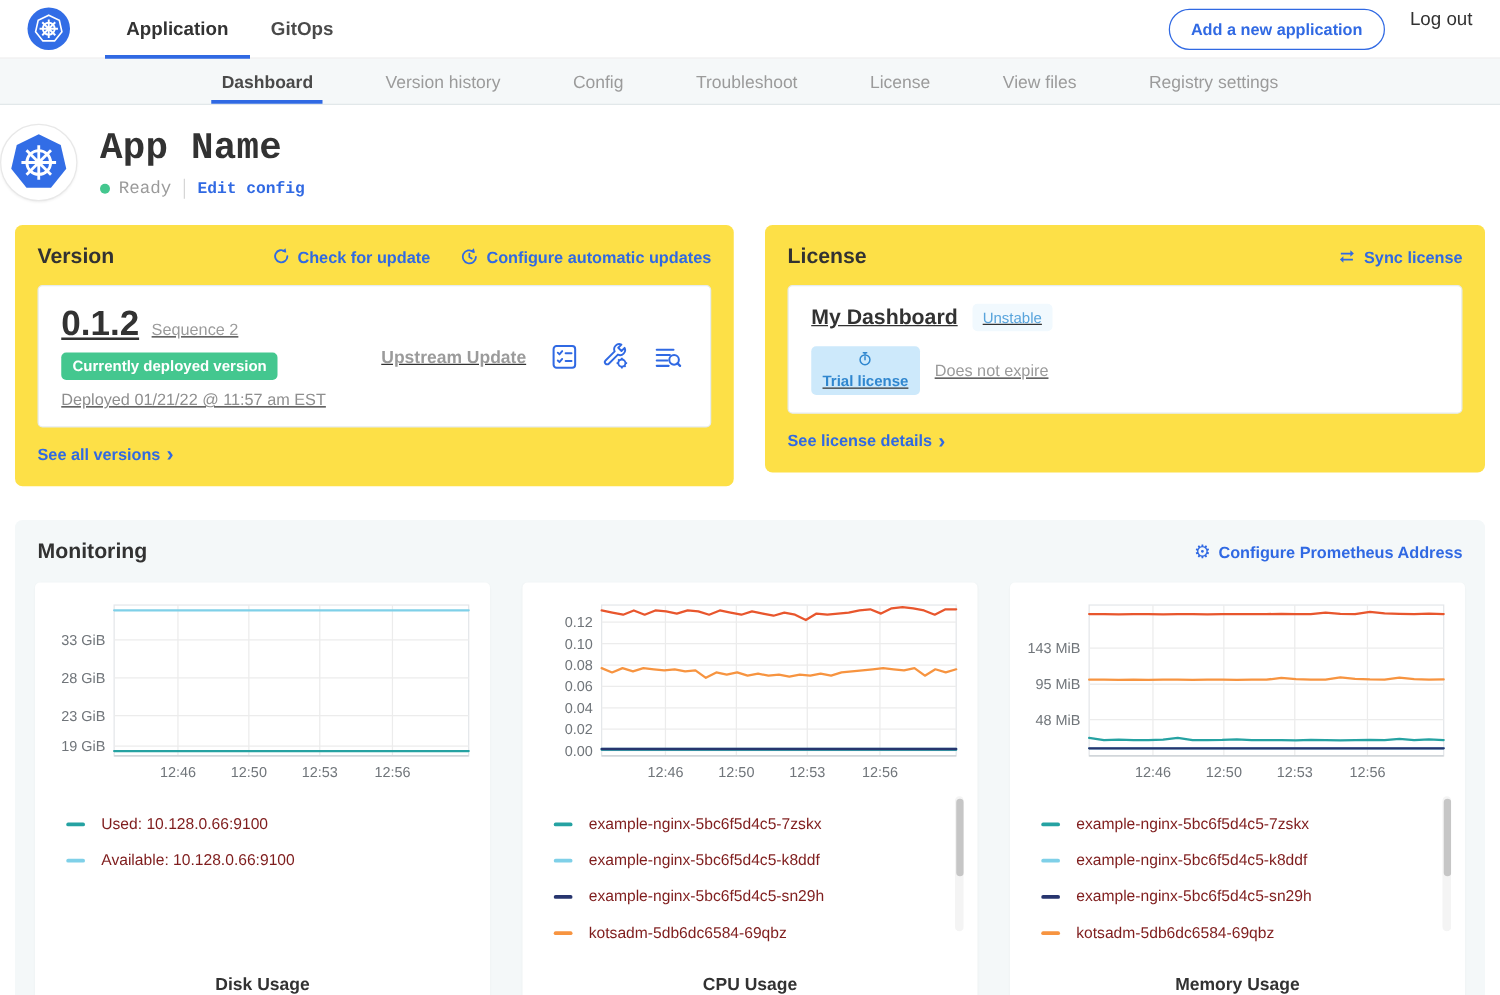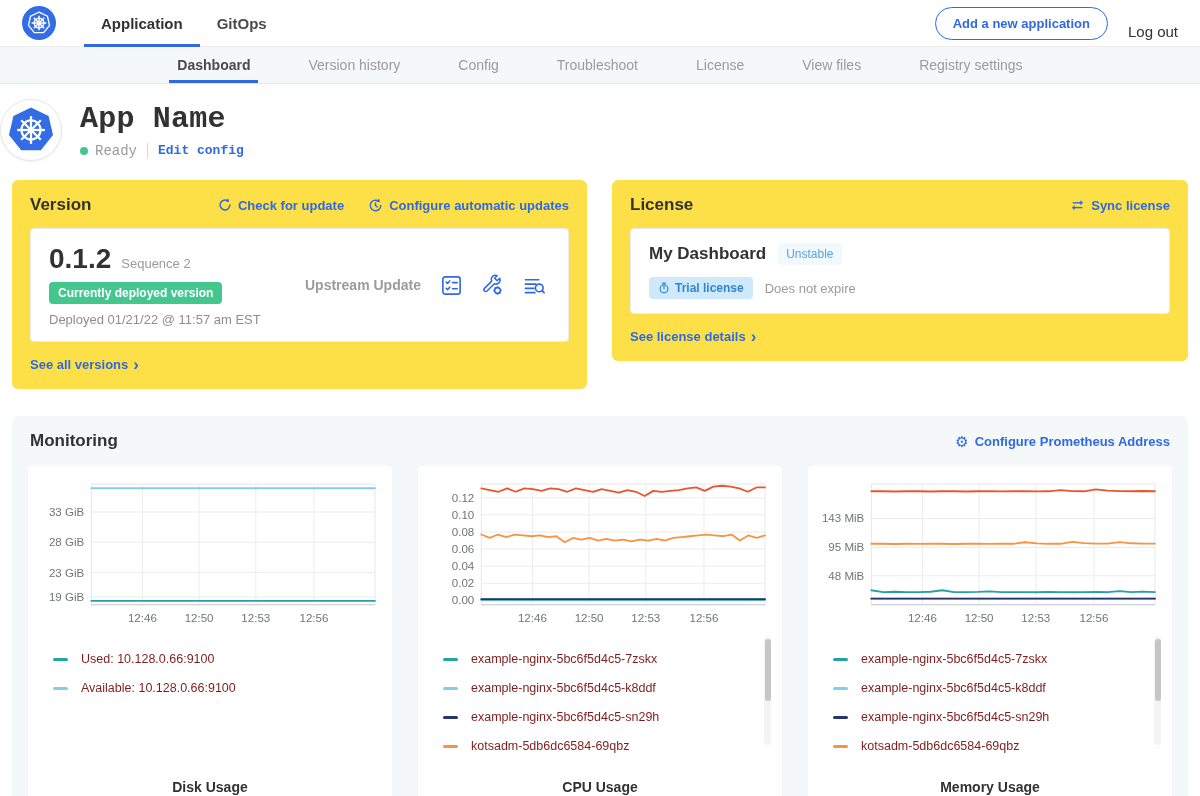--- a/index.html
+++ b/index.html
@@ -6,21 +6,21 @@
   html,body { width:1200px; height:796px; background:#ffffff; overflow:hidden;
     font-family:"Liberation Sans","DejaVu Sans",sans-serif; color:#323232; }
 
   
   .topnav { height:47px; display:flex; align-items:center; border-bottom:1px solid #ebebeb; padding:0 20px 0 22px; background:#fff; }
   .k8s-disc { width:34px; height:34px; border-radius:50%; background:#326de6; display:flex; align-items:center; justify-content:center; margin-right:28px; flex:0 0 auto; }
   .topnav-tabs { display:flex; height:100%; }
   .top-tab { position:relative; display:flex; align-items:center; padding:14px 17px; font-size:15px; font-weight:bold; color:#323232; cursor:pointer; }
   .top-tab.inactive { color:#4a4a4a; font-weight:bold; }
   .top-tab.active::after { content:""; position:absolute; left:0; right:0; bottom:-1px; height:3px; background:#3069e3; }
-  .topnav-right { margin-left:auto; display:flex; align-items:flex-end; gap:20px; }
+  .topnav-right { margin-left:auto; display:flex; align-items:flex-start; gap:20px; }
   .add-app-btn { border:1px solid #3069e3; color:#3069e3; background:#fff; border-radius:17px; padding:8px 17px; font-size:13px; font-weight:bold; cursor:pointer; font-family:inherit; }
   .logout { font-size:15px; color:#323232; cursor:pointer; padding-right:2px; }
 
   
   .subnav { height:37px; background:#f5f8f9; border-bottom:1px solid #e2e8ea; display:flex; justify-content:center; gap:54px; }
   .sub-tab { position:relative; display:flex; align-items:center; font-size:14px; color:#9b9b9b; cursor:pointer; padding:0 2px; }
   .sub-tab.active { color:#4a4a4a; font-weight:bold; }
   .sub-tab.active::after { content:""; position:absolute; left:-6px; right:-6px; bottom:0; height:3px; background:#3069e3; }
 
   
@@ -34,38 +34,38 @@
   .link { color:#3069e3; font-weight:bold; font-size:13px; cursor:pointer; text-decoration:none; display:inline-flex; align-items:center; gap:6px; }
 
   
   .cards-row { display:flex; gap:25px; padding:5px 12px 0 12px; align-items:flex-start; }
   .panel { background:#fde047; border-radius:6px; padding:15px 18px 16px 18px; }
   .panel-hd { display:flex; align-items:center; }
   .panel-title { font-size:17px; font-weight:bold; }
   .panel-links { margin-left:auto; display:flex; gap:24px; }
   .version-panel { width:575px; }
   .license-panel { flex:1; }
-  .white-box { background:#fff; border:1px solid #e6ecef; border-radius:4px; margin-top:13px; padding:14px 18px; }
+  .white-box { background:#fff; border:1px solid #e6ecef; border-radius:4px; margin-top:13px; padding:14px 18px;text-decoration:underline; }
   .version-box { display:flex; align-items:center; }
   .ver-left { min-width:230px; }
   .ver-line1 { display:flex; align-items:baseline; gap:10px; }
   .ver-num { font-size:28px; font-weight:bold; }
   .ver-seq { font-size:13px; color:#9b9b9b; }
   .badge-green { display:inline-block; margin-top:7px; background:#44c78f; color:#fff; font-size:12px; font-weight:bold; padding:4px 9px; border-radius:4px; }
   .deployed { margin-top:8px; font-size:13px; color:#8e8e8e; }
   .upstream { font-size:14px; font-weight:bold; color:#9b9b9b; flex:0 0 auto; margin-left:26px; }
   .ver-icons { margin-left:auto; display:flex; gap:18px; align-items:center; padding-right:4px; }
   .see-link { margin-top:13px; }
   .chev { font-size:17px; font-weight:bold; line-height:10px; margin-left:-1px; }
 
   .lic-line1 { display:flex; align-items:center; gap:12px; }
   .customer { font-size:17px; font-weight:bold; }
   .badge-lightblue { background:#f1f9fe; color:#58a4dc; font-size:12px; padding:4px 8px; border-radius:4px; }
   .lic-line2 { display:flex; align-items:center; gap:12px; margin-top:12px; }
-  .badge-trial { background:#cde9fb; color:#3087cf; font-size:12px; font-weight:bold; padding:4px 9px; border-radius:4px; display:inline-flex; align-items:center; gap:5px; }
+  .badge-trial { background:#cde9fb; color:#3087cf; font-size:12px; font-weight:bold; padding:4px 9px; border-radius:4px; display:inline-flex; align-items:center; gap:5px;flex-direction:column; }
   .expiry { font-size:13px; color:#9b9b9b; }
 
   
   .monitor-panel { margin:27px 12px 0 12px; background:#f4f8f9; border-radius:6px; padding:15px 16px 13px 16px; }
   .monitor-hd { display:flex; align-items:center; padding:0 2px; }
   .gear-glyph { font-size:15px; line-height:1; }
   .charts-row { display:flex; gap:26px; margin-top:15px; }
   .chart-card { flex:1; background:#fff; border-radius:4px; box-shadow:0 1px 2px rgba(0,0,0,.04); padding:12px 11px 10px 11px; display:flex; flex-direction:column; height:347px; }
   .chart-svg { width:100%; display:block; }
   .legend { position:relative; flex:1; padding:10px 14px 0 14px; overflow:hidden; }

